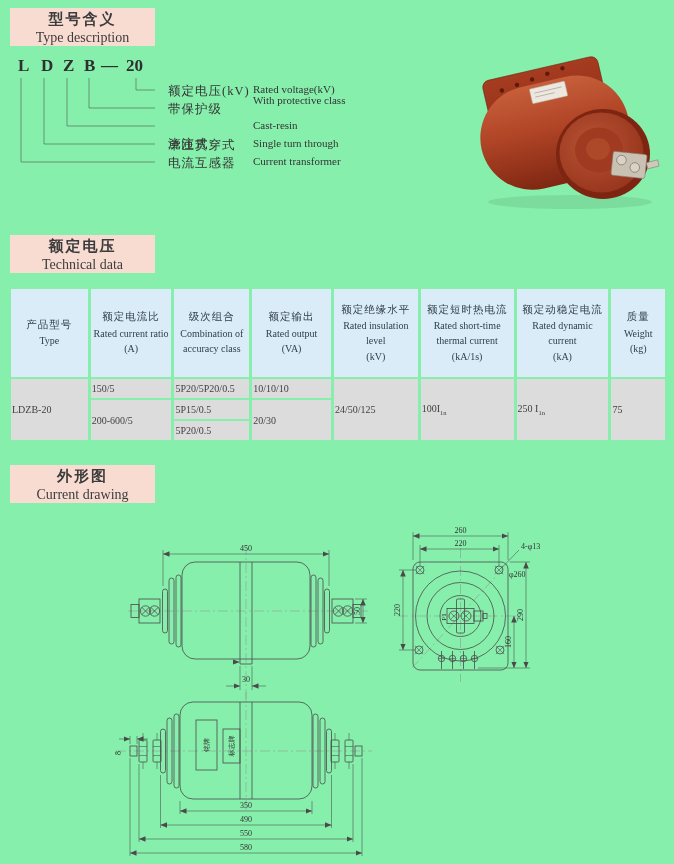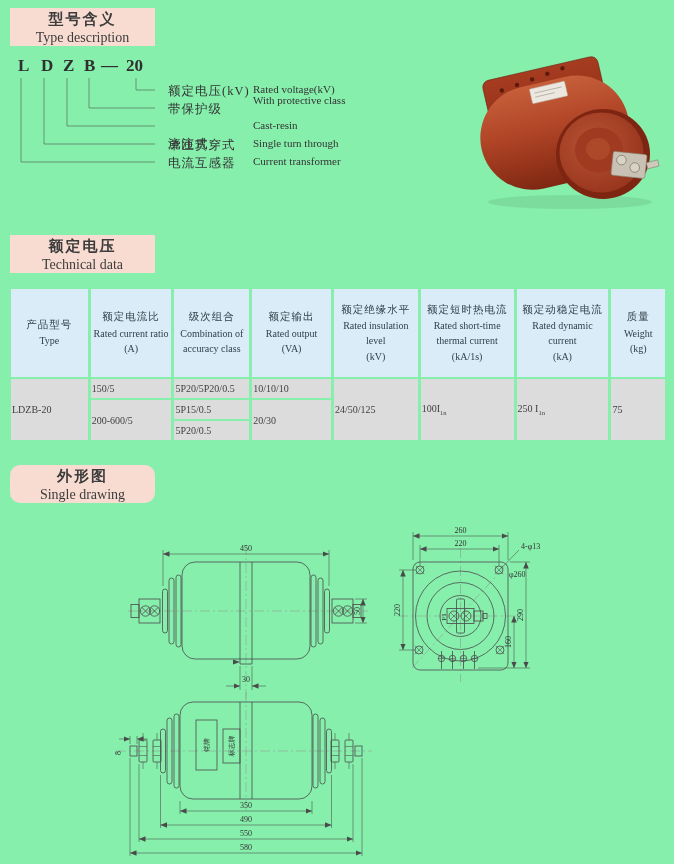--- a/index.html
+++ b/index.html
@@ -207,23 +207,23 @@
       <td rowspan="2">200-600/5</td>
       <td>5P15/0.5</td>
       <td rowspan="2">20/30</td>
     </tr>
     <tr>
       <td>5P20/0.5</td>
     </tr>
   </tbody>
     </table>
 
-  <div class="secbox" style="top:465px;border-radius:10px;">
+  <div class="secbox" style="top:465px;">
     <span class="zh">外形图</span>
-    <span class="en">Single drawing</span>
+    <span class="en">Current drawing</span>
   </div>
 
   <svg class="draw-svg" width="674" height="359" viewBox="0 505 674 359">
     <defs>
       <marker id="ae" markerWidth="8" markerHeight="8" refX="6.5" refY="4" orient="auto" markerUnits="userSpaceOnUse">
         <path d="M0,1.2 L6.5,4 L0,6.8 Z" fill="#4a4a4a"></path>
       </marker>
       <marker id="as" markerWidth="8" markerHeight="8" refX="0" refY="4" orient="auto" markerUnits="userSpaceOnUse">
         <path d="M6.5,1.2 L0,4 L6.5,6.8 Z" fill="#4a4a4a"></path>
       </marker>

